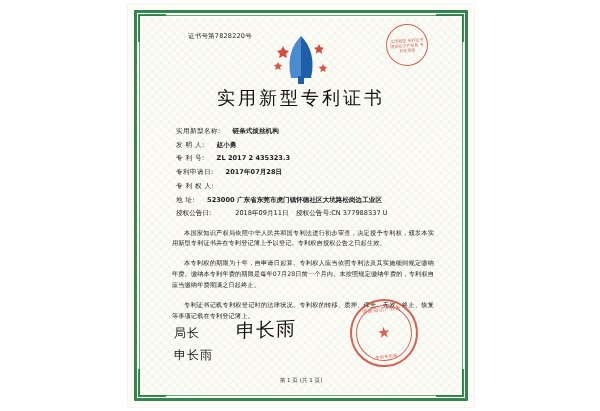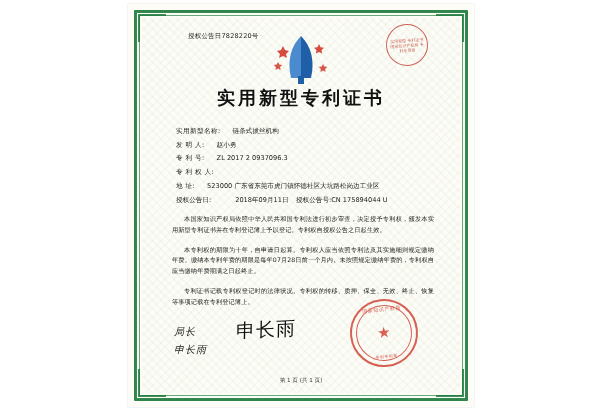--- a/index.html
+++ b/index.html
@@ -129,21 +129,21 @@
     height: 52px;
   }
   .logo svg { display: block; }
 
   
   .title {
     margin-top: 6px;
     text-align: center;
     font-family: "DejaVu Serif", "Liberation Serif", serif;
     font-size: 18px;
-    font-weight: bold;
+    font-weight: normal;
     color: #111;
     letter-spacing: 3px;
   }
 
   
   .fields {
     margin: 16px 0 0 26px;
     width: 252px;
   }
   .field {
@@ -156,20 +156,21 @@
   }
   .field .label {
     flex: 0 0 auto;
     white-space: nowrap;
     letter-spacing: 0.4px;
   }
   .field .value {
     flex: 1 1 auto;
     padding-left: 6px;
     word-break: break-all;
+    font-weight: bold;
   }
   .field-row-2 {
     display: flex;
     font-size: 6.6px;
     line-height: 1.55;
     color: #1a1a1a;
     margin-bottom: 3.5px;
   }
   .field-row-2 .col-a { flex: 0 0 120px; display: flex; gap: 24px; }
   .field-row-2 .col-b { flex: 1 1 auto; display: flex; }
@@ -190,25 +191,24 @@
     position: absolute;
     left: 0;
     right: 0;
     bottom: 26px;
     height: 70px;
   }
   .director {
     position: absolute;
     left: 24px;
     top: 30px;
-    font-size: 10px;
+    font-size: 12px;
     line-height: 1.8;
     color: #1a1a1a;
     letter-spacing: 1px;
-    font-style: italic;
   }
   .signature {
     position: absolute;
     left: 86px;
     top: 24px;
     font-family: "DejaVu Serif", "Liberation Serif", serif;
     font-size: 19px;
     color: #111;
     letter-spacing: 1px;
     transform: rotate(-3deg) skewX(-4deg);
@@ -291,21 +291,21 @@
     <div class="corner tl"></div>
     <div class="corner tr"></div>
     <div class="corner bl"></div>
     <div class="corner br"></div>
     <div class="watermark"></div>
 
     <div class="content">
 
       <div class="top-row">
         <div class="cert-no">
-          <span>授权公告日</span><span>7828220</span><span>号</span>
+          <span>证书号第</span><span>7828220</span><span>号</span>
         </div>
 
         <div class="logo">
           <svg width="60" height="52" viewBox="0 0 60 52" xmlns="http://www.w3.org/2000/svg">
             <path d="M30 2 C40 12, 44 26, 40 44 L30 44 Z" fill="#1f5fa8"></path>
             <path d="M30 2 C20 12, 16 26, 20 44 L30 44 Z" fill="#2d77c9" opacity="0.85"></path>
             <rect x="27" y="42" width="6" height="8" fill="#1f5fa8"></rect>
             <path d="M12 12 l2 4 4 1 -3 3 1 4 -4 -2 -4 2 1 -4 -3 -3 4 -1 z" fill="#d0392b" opacity="0.9"></path>
             <path d="M48 10 l1.6 3.2 3.4 .6 -2.5 2.4 .7 3.4 -3.2 -1.7 -3.2 1.7 .7 -3.4 -2.5 -2.4 3.4 -.6 z" fill="#d0392b" opacity="0.9"></path>
             <path d="M7 28 l1.3 2.6 2.9 .5 -2.1 2 .5 2.9 -2.6 -1.4 -2.6 1.4 .5 -2.9 -2.1 -2 2.9 -.5 z" fill="#d0392b" opacity="0.85"></path>
@@ -324,38 +324,42 @@
         <div class="field">
           <span class="label">实用新型名称:</span>
           <span class="value">链条式拔丝机构</span>
         </div>
         <div class="field">
           <span class="label">发 明 人:</span>
           <span class="value">赵小勇</span>
         </div>
         <div class="field">
           <span class="label">专 利 号:</span>
-          <span class="value">ZL 2017 2 0937096.3</span>
+          <span class="value">ZL 2017 2 435323.3</span>
+        </div>
+        <div class="field">
+          <span class="label">专利申请日:</span>
+          <span class="value">2017年07月28日</span>
         </div>
         <div class="field">
           <span class="label">专 利 权 人:</span>
         </div>
         <div class="field">
           <span class="label">地 址:</span>
           <span class="value">523000 广东省东莞市虎门镇怀德社区大坑路松岗边工业区</span>
         </div>
 
         <div class="field-row-2">
           <span class="col-a">
             <span class="label">授权公告日:</span>
             <span class="value2">2018年09月11日</span>
           </span>
           <span class="col-b">
             <span class="label">授权公告号:</span>
-            <span class="value2">CN 175894044 U</span>
+            <span class="value2">CN 377988337 U</span>
           </span>
         </div>
       </div>
 
       <div class="para">本国家知识产权局依照中华人民共和国专利法进行初步审查，决定授予专利权，颁发本实用新型专利证书并在专利登记簿上予以登记。专利权自授权公告之日起生效。</div>
       <div class="para">本专利权的期限为十年，自申请日起算。专利权人应当依照专利法及其实施细则规定缴纳年费。缴纳本专利年费的期限是每年07月28日前一个月内。未按照规定缴纳年费的，专利权自应当缴纳年费期满之日起终止。</div>
       <div class="para">专利证书记载专利权登记时的法律状况。专利权的转移、质押、保全、无效、终止、恢复等事项记载在专利登记簿上。</div>
 
       <div class="footer">
         <div class="director">

